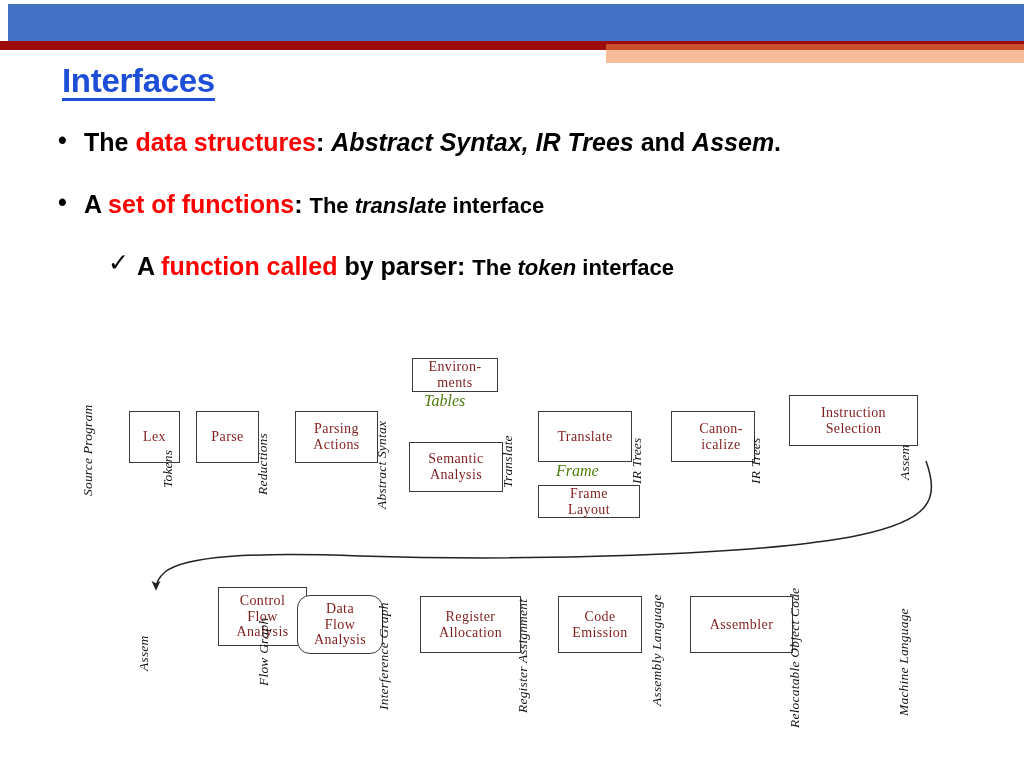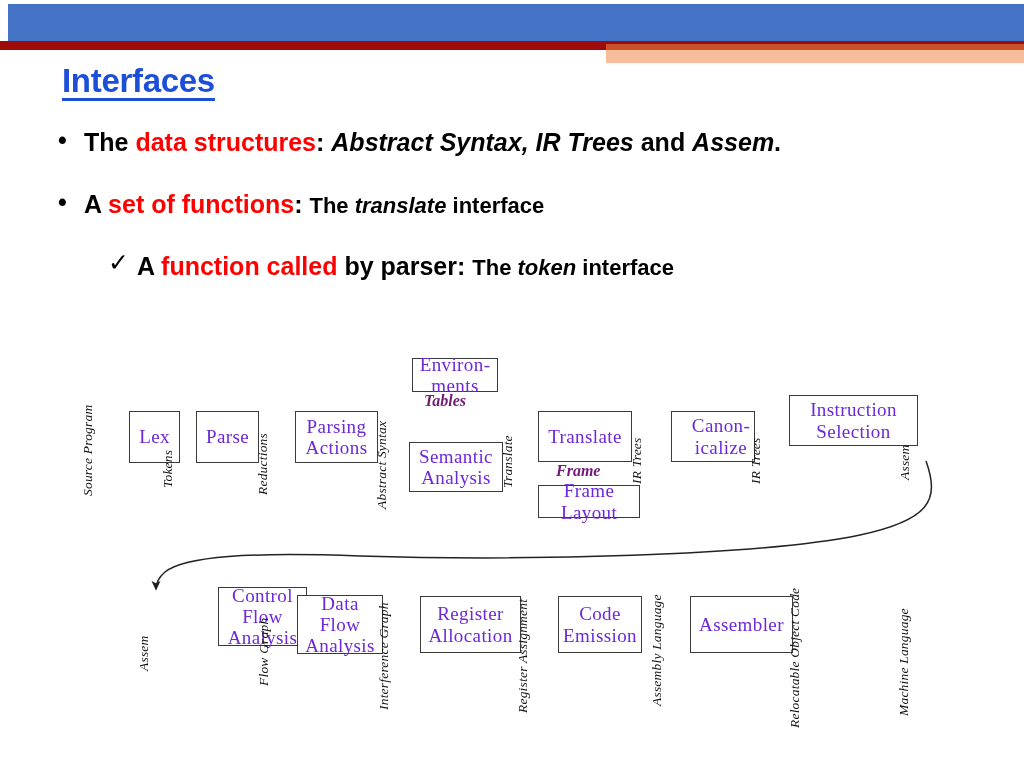--- a/index.html
+++ b/index.html
@@ -90,22 +90,22 @@
     left: 0; top: 0;
     width: 1024px; height: 768px;
     pointer-events: none;
   }
   .dbox {
     position: absolute;
     box-sizing: border-box;
     border: 1.6px solid #3a3a3a;
     background: #ffffff;
     font-family: "Liberation Serif", serif;
-    font-size: 19px;
-    color: #6d28d9;
+    font-size: 14px;
+    color: #7f1d1d;
     display: flex;
     align-items: center;
     justify-content: center;
     text-align: center;
     line-height: 1.12;
     letter-spacing: 0.4px;
     pointer-events: auto;
   }
   .dlabel {
     position: absolute;
@@ -117,24 +117,23 @@
     transform-origin: left bottom;
     transform: rotate(-90deg);
     letter-spacing: 0.2px;
     pointer-events: auto;
   }
   .dlabel-flat {
     position: absolute;
     font-family: "Liberation Serif", serif;
     font-style: italic;
     font-size: 16px;
-    color: #701a75;
+    color: #4d7c0f;
     white-space: nowrap;
     pointer-events: auto;
-    font-weight: bold;
   }
   #flow-arrow { position: absolute; left: 0; top: 0; width: 1024px; height: 768px; }
 </style>
 </head>
 <body>
 
 <div id="slide-header">
   <div class="bar-blue"></div>
   <div class="bar-darkred-left"></div>
   <div class="bar-darkred-right"></div>
@@ -223,21 +222,21 @@
   <div class="dlabel" style="left:913px; top:464px;">Assem</div>
 
   <div class="dlabel" style="left:152px; top:655px;">Assem</div>
 
   <div class="dbox" style="left:172px; top:587px; width:89px; height:59px; white-space:pre-line;margin-left:46px;">Control
 Flow
 Analysis</div>
 
   <div class="dlabel" style="left:272px; top:670px;">Flow Graph</div>
 
-  <div class="dbox" style="left:297px; top:595px; width:86px; height:59px; white-space:pre-line;">Data
+  <div class="dbox" style="left:297px; top:595px; width:86px; height:59px; white-space:pre-line;border-radius:13px;">Data
 Flow
 Analysis</div>
 
   <div class="dlabel" style="left:392px; top:694px;">Interference Graph</div>
 
   <div class="dbox" style="left:420px; top:596px; width:101px; height:57px; white-space:pre-line;">Register
 Allocation</div>
 
   <div class="dlabel" style="left:531px; top:697px;">Register Assignment</div>
 

